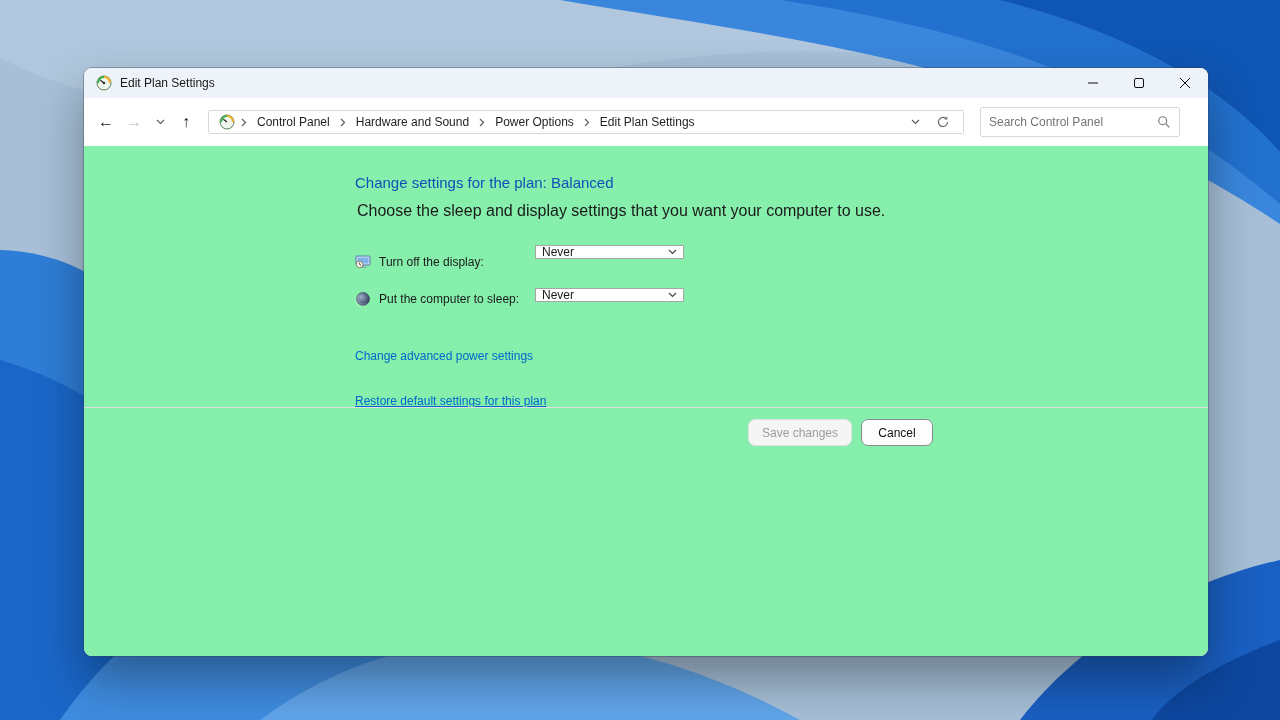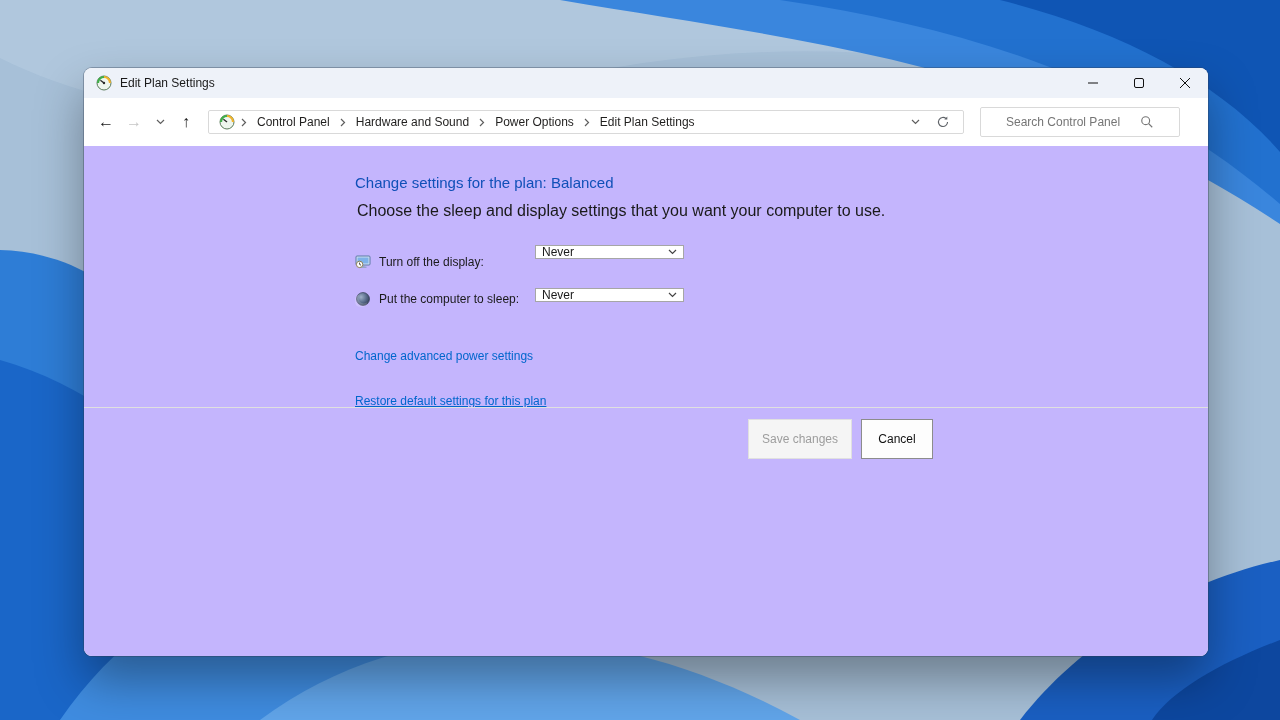--- a/index.html
+++ b/index.html
@@ -48,31 +48,31 @@
   .crumb-icon { width: 16px; height: 16px; margin: 0 4px 0 4px; }
   .crumb { padding: 0 8px; white-space: nowrap; cursor: default; }
   .crumb-sep { display: flex; align-items: center; padding: 0 2px; }
   .addr-spacer { flex: 1; }
   .addr-chevron, .addr-refresh {
     width: 28px; height: 28px; display: flex; align-items: center; justify-content: center;
   }
   .searchbox {
     margin-left: 16px; width: 200px; height: 30px;
     border: 1px solid #d9d9d9; border-radius: 2px; background: #fff;
-    display: flex; align-items: center; padding: 0 25px;
+    display: flex; align-items: center; padding: 0 8px;
   }
   .searchbox input {
     flex: 1; border: none; outline: none; font-size: 12px;
     font-family: "Liberation Sans", sans-serif; color: #1a1a1a; min-width: 0;
   }
   .searchbox input::placeholder { color: #757575; }
   .search-icon { width: 14px; height: 14px; margin-left: 6px; flex: 0 0 auto; }
 
   
-  .content { position: absolute; left: 0; top: 78px; right: 0; bottom: 0; background: #c4b5fd; }
+  .content { position: absolute; left: 0; top: 78px; right: 0; bottom: 0; background: #86efac; }
   .page-heading {
     position: absolute; left: 271px; top: 28px;
     font-size: 15px; color: #1050b8;
   }
   .page-sub {
     position: absolute; left: 273px; top: 56px;
     font-size: 16px; color: #1a1a1a;
   }
   .setting-row { position: absolute; left: 271px; height: 22px; display: flex; align-items: center; }
   .setting-row .row-icon { width: 16px; height: 16px; margin-right: 8px; }
@@ -90,23 +90,24 @@
   .combo svg { flex: 0 0 auto; }
 
   .cp-link { position: absolute; left: 271px; font-size: 12px; color: #0066cc; cursor: pointer; }
   .link-1 { top: 203px; }
   .link-2 { top: 248px; text-decoration: underline; }
 
   .divider { position: absolute; left: 0; right: 0; top: 261px; height: 1px; background: #e0e0e0; }
 
   .footer-buttons { position: absolute; top: 273px; left: 0; right: 0; height: 24px; }
   .btn {
-    position: absolute; height: 40px; font-size: 12px;
+    position: absolute; height: 27px; font-size: 12px;
     display: flex; align-items: center; justify-content: center;
     font-family: "Liberation Sans", sans-serif;
+    border-radius: 7px;
   }
   .btn-save {
     left: 664px; width: 104px;
     background: #f5f5f5; border: 1px solid #e0e0e0; color: #9d9d9d;
   }
   .btn-cancel {
     left: 777px; width: 72px;
     background: #fdfdfd; border: 1px solid #8c8c8c; color: #111;
   }
 </style>

